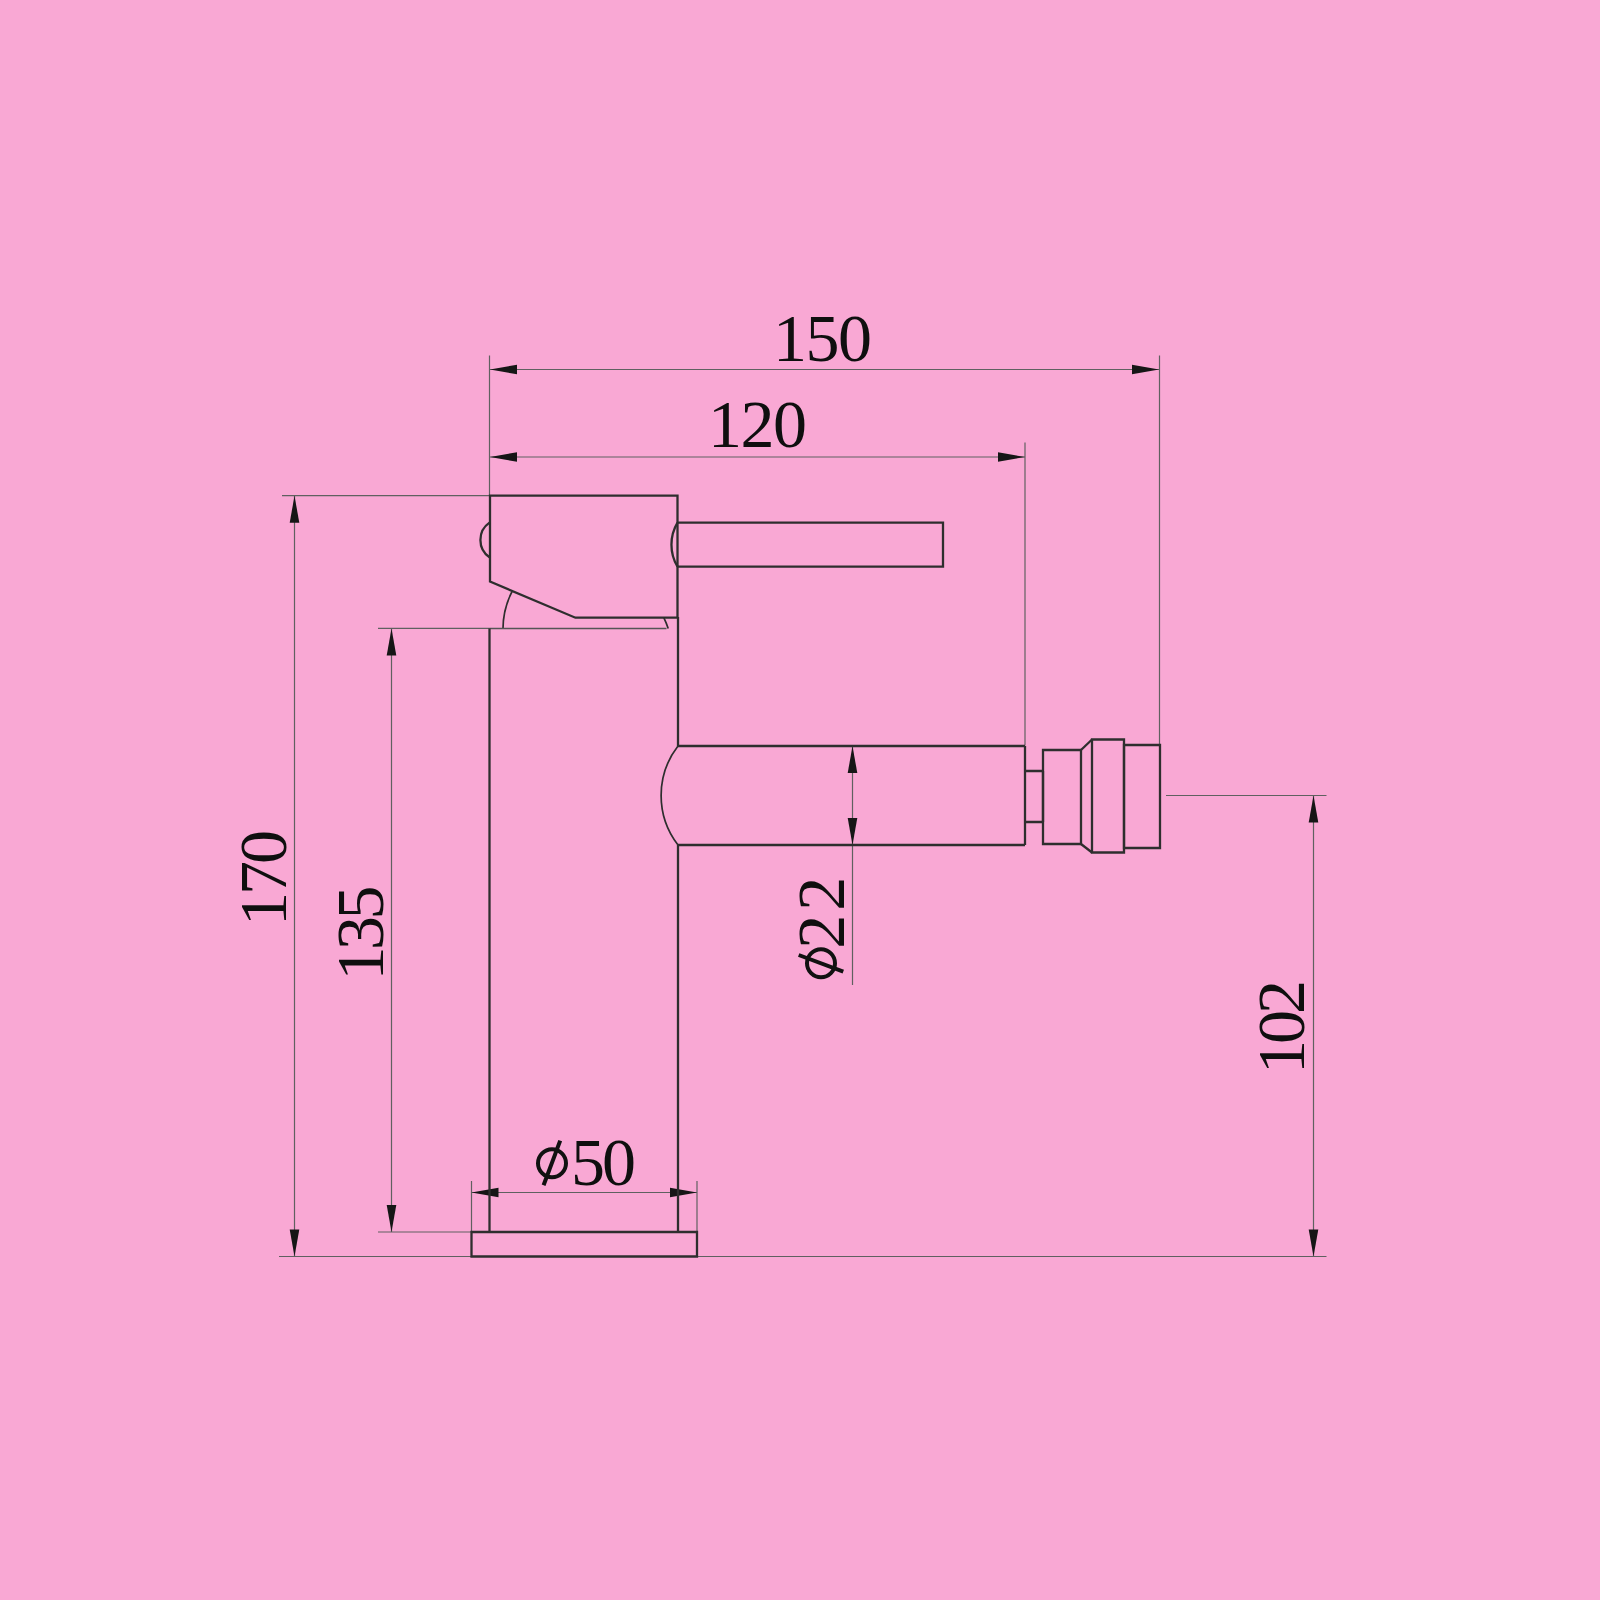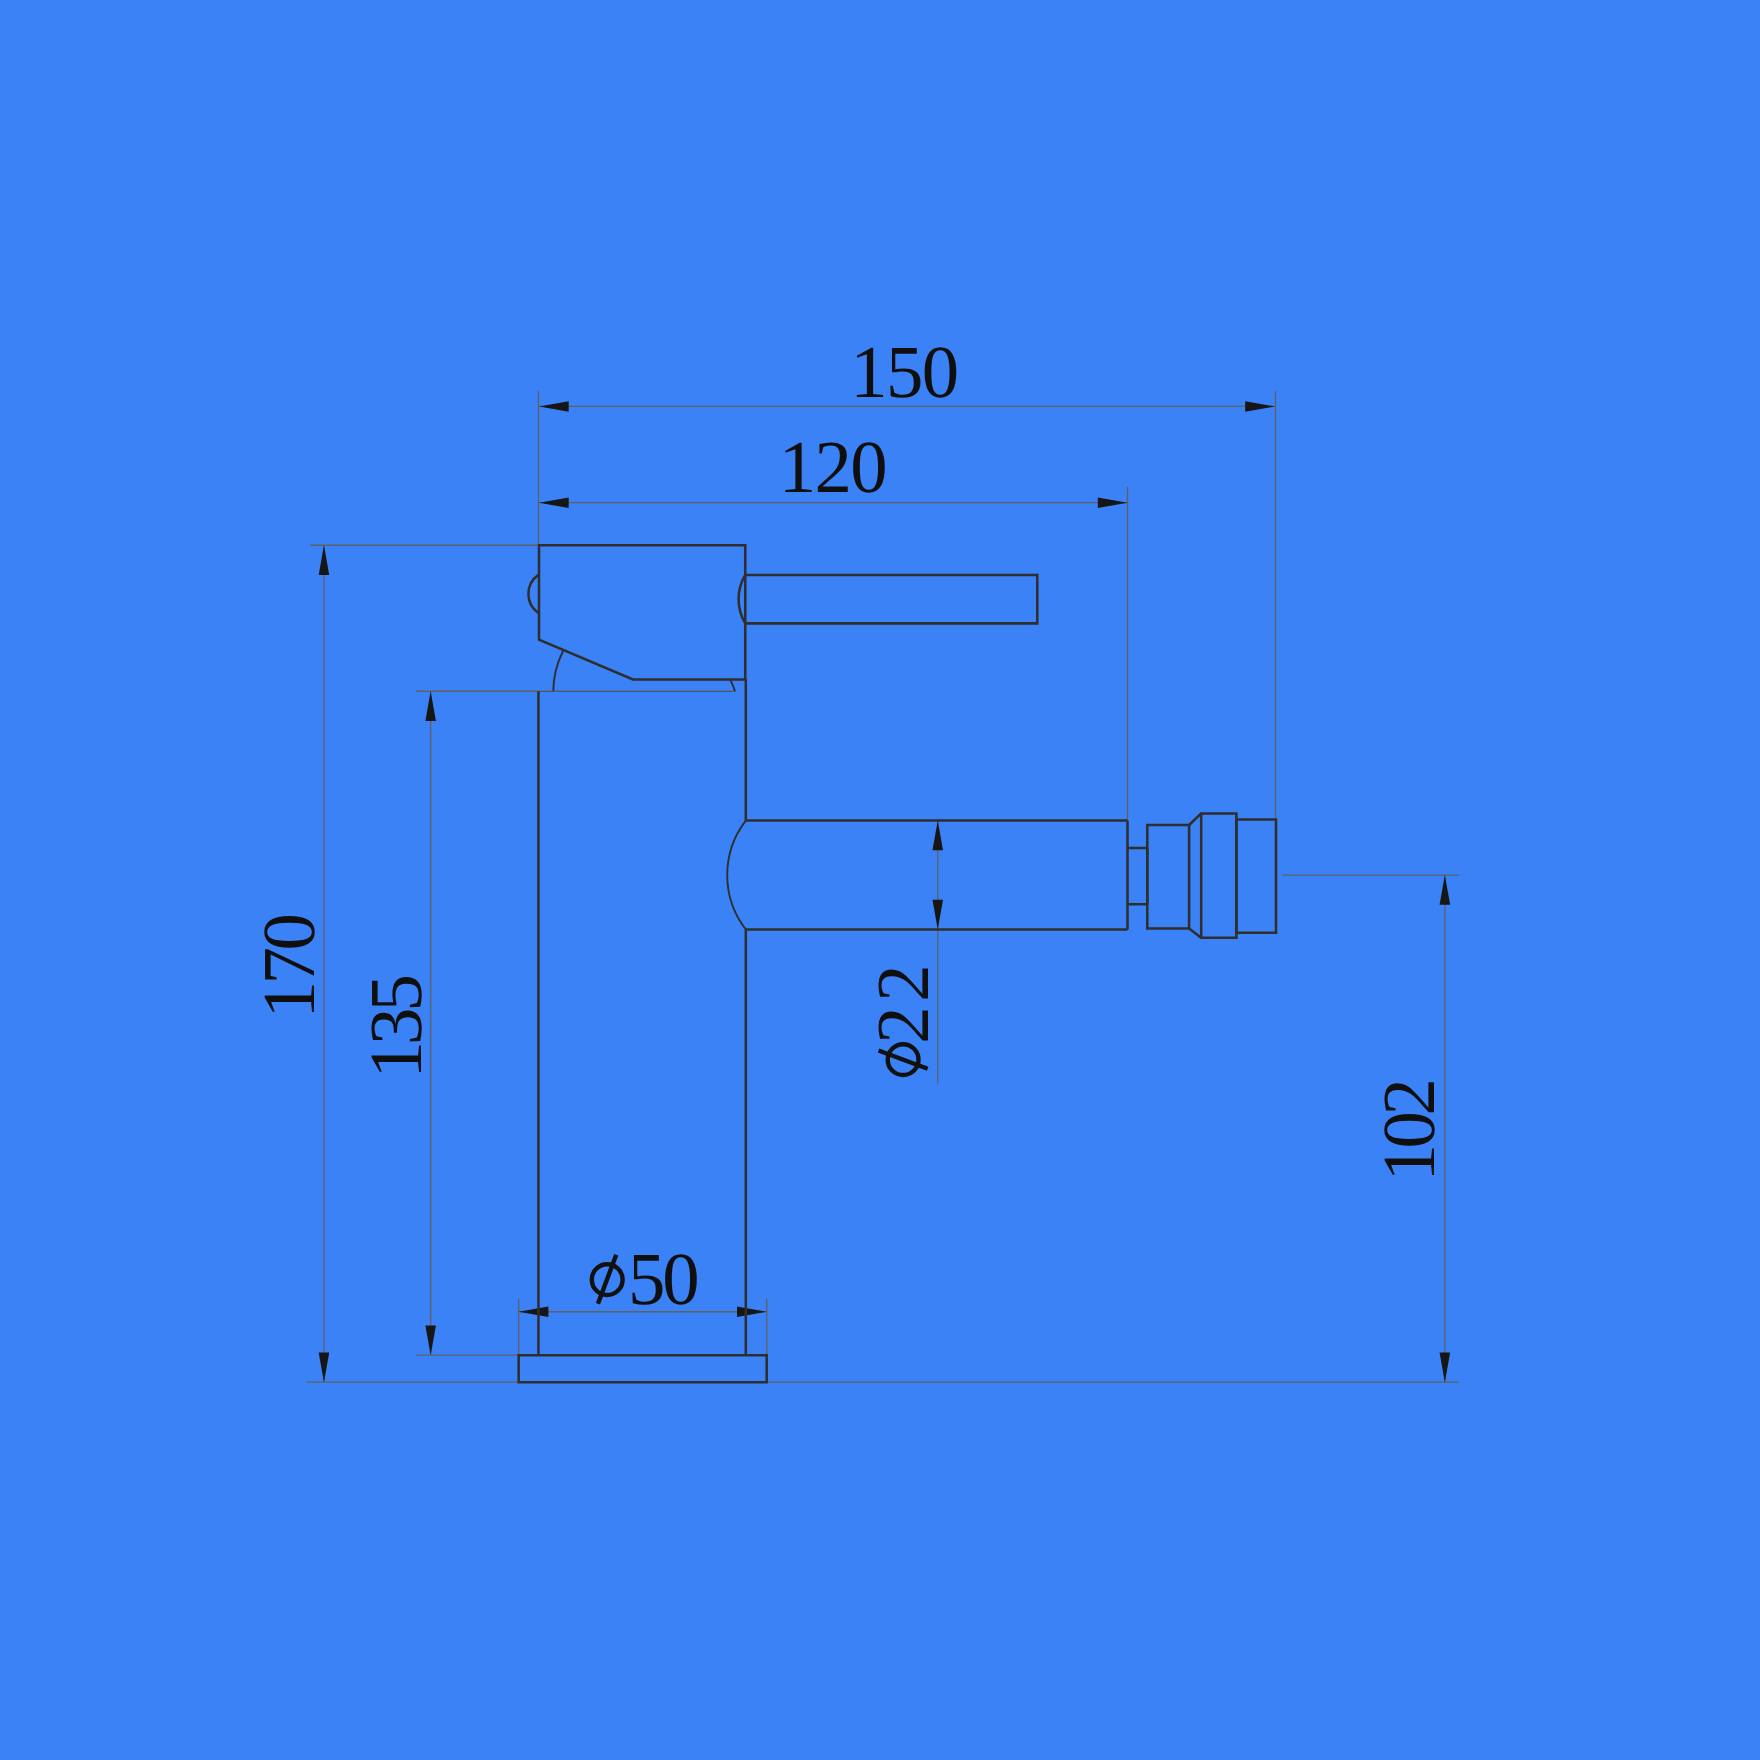--- a/index.html
+++ b/index.html
@@ -1,16 +1,16 @@
 <!DOCTYPE html>
 <html><head>
 <meta charset="utf-8">
 <style>
   html,body{margin:0;padding:0;background:#ffffff;}
-  .page{width:1600px;height:1600px;position:relative;background:#3b82f6;overflow:hidden;}
+  .page{width:1600px;height:1600px;position:relative;background:#f9a8d4;overflow:hidden;}
   text{font-family:"Liberation Serif", serif;fill:#0f0f0f;}
 </style>
 </head>
 <body>
 
 <div class="page">
 <svg width="1600" height="1600" viewBox="0 0 1600 1600">
 
   <g stroke="#606060" stroke-width="1.2" fill="none">
 

